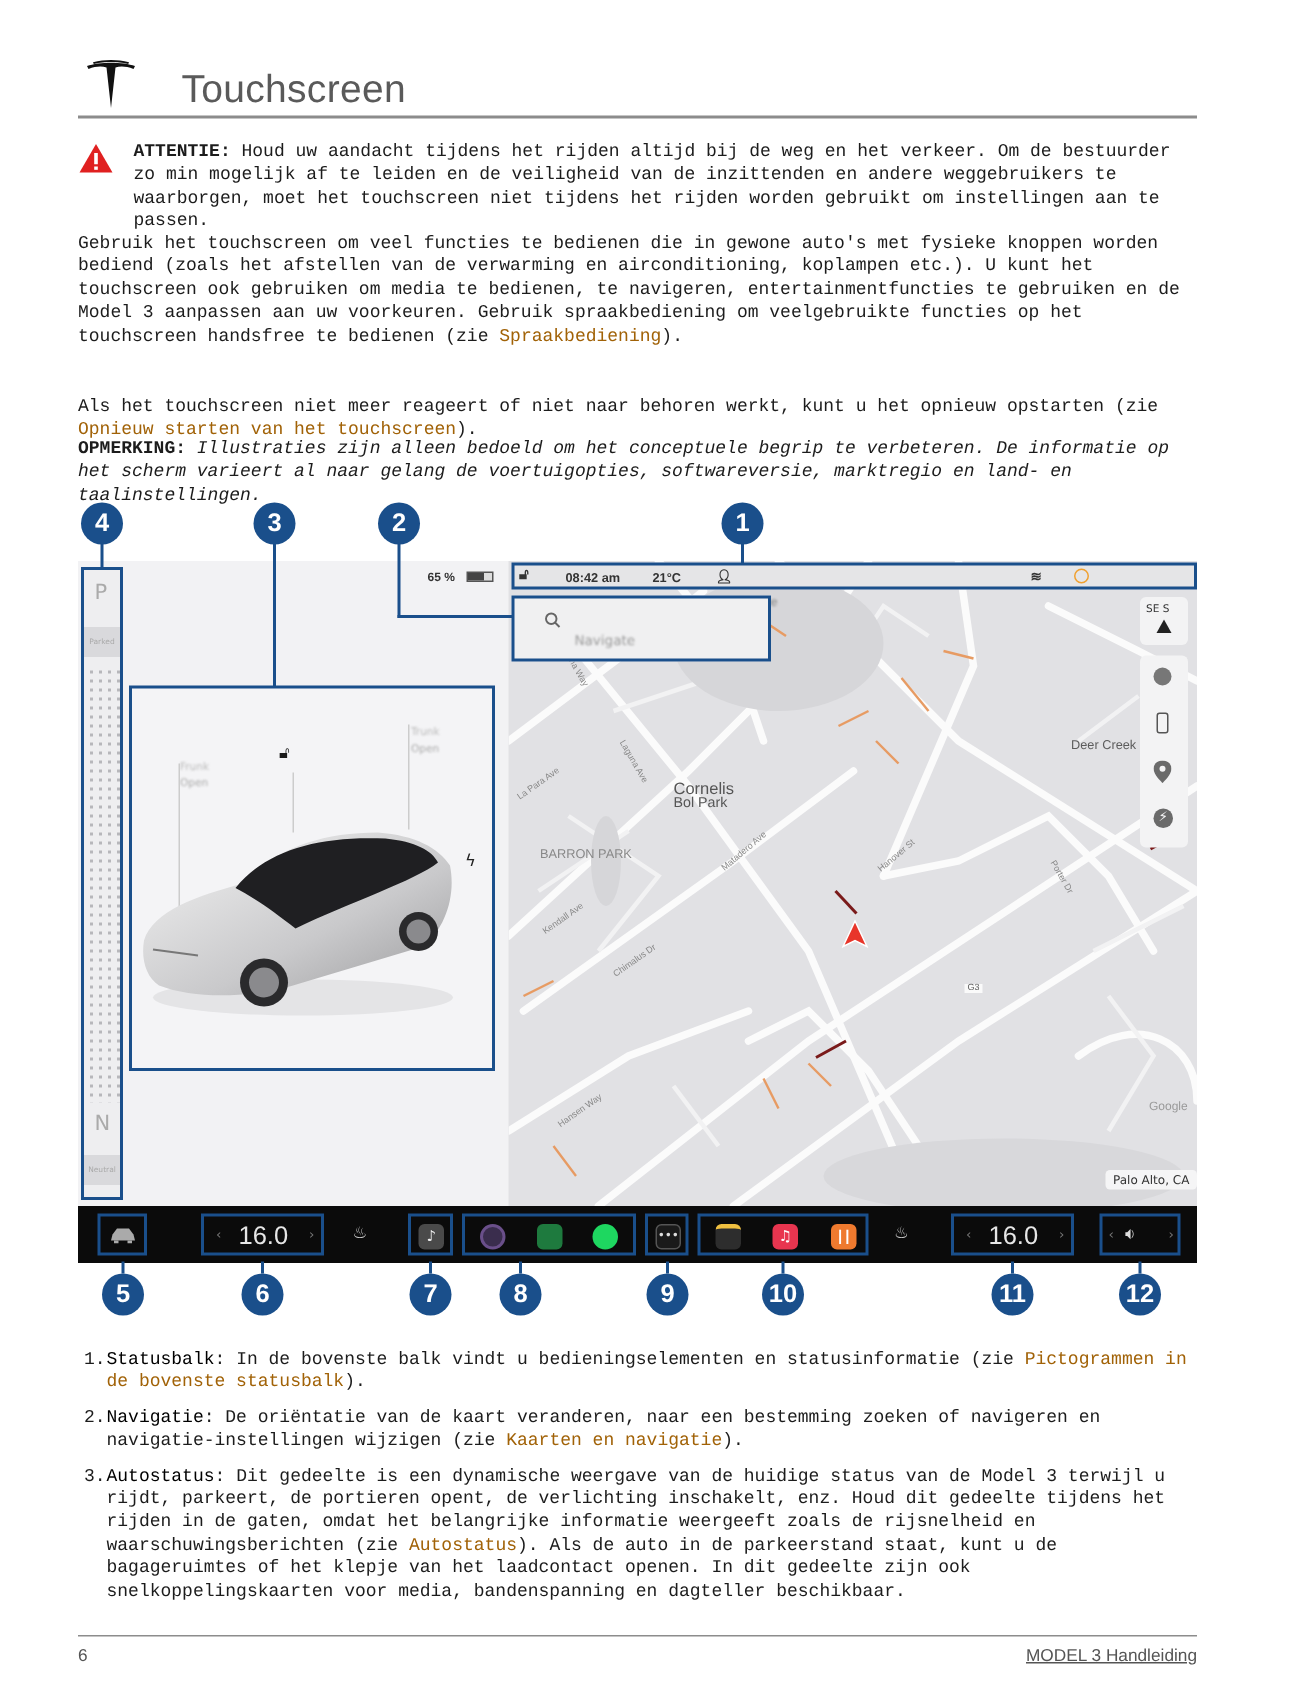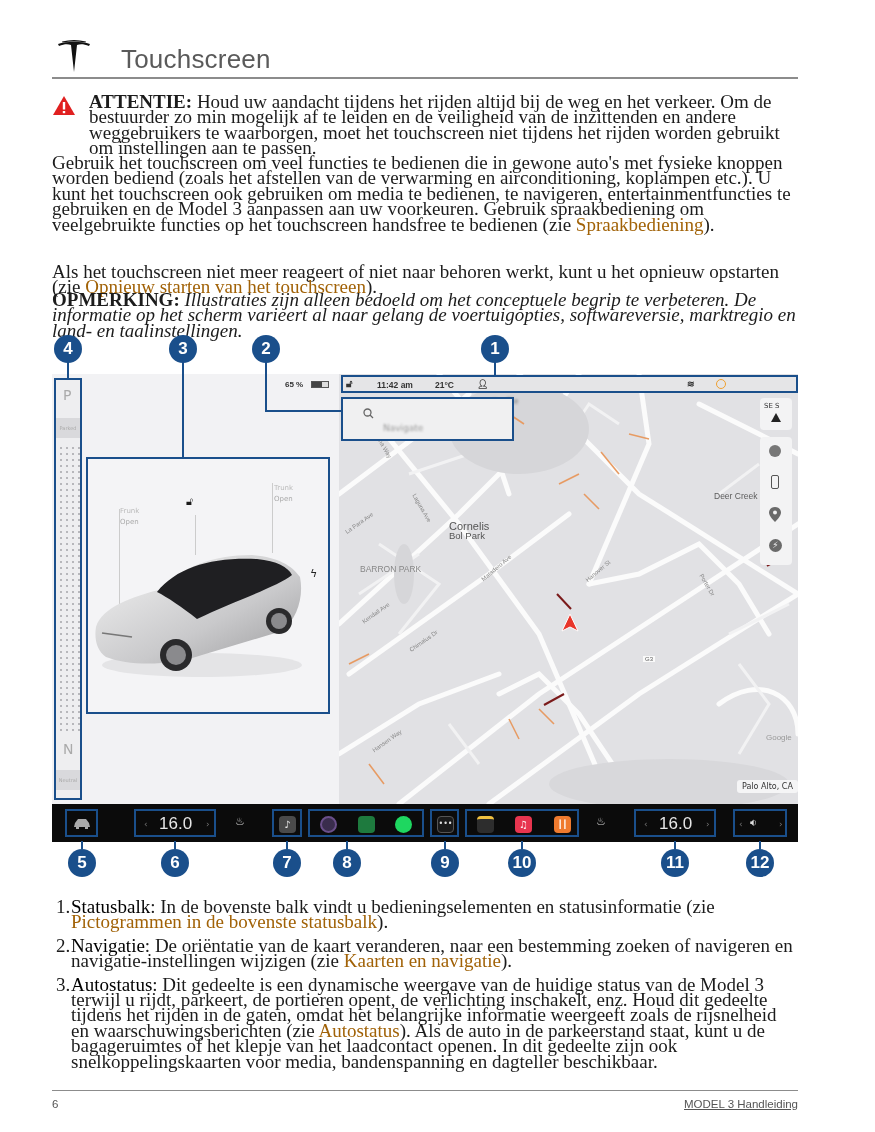--- a/index.html
+++ b/index.html
@@ -2,21 +2,21 @@
 <html><head>
 <meta charset="utf-8">
 <style>
   html, body { margin: 0; padding: 0; background: #ffffff; }
   body { width: 875px; height: 1132px; position: relative; overflow: hidden;
          font-family: "DejaVu Sans", sans-serif; color: #1a1a1a; }
   .abs { position: absolute; }
   .logo { left: 56px; top: 40px; width: 36px; height: 34px; }
   .title { left: 121px; top: 44px; font-size: 26px; color: #5a5a5a; font-family: "Liberation Sans", sans-serif; letter-spacing: 0.2px; }
   .rule-top { left: 52px; top: 77px; width: 746px; height: 2px; background: #8c8c8c; }
-  .text { font-size: 19px; line-height: 15.4px; color: #1c1c1c; font-family: Liberation Serif, serif; }
+  .text { font-size: 12px; line-height: 15.4px; color: #1c1c1c; font-family: Liberation Mono, monospace; }
   .text b { font-weight: bold; }
   .link { color: #a16207; }
   .warn-icon { left: 52px; top: 95px; width: 24px; height: 21px; }
   .p-warn { left: 89px; top: 94px; width: 708px; }
   .p1 { left: 52px; top: 155px; width: 746px; }
   .p2 { left: 52px; top: 264px; width: 746px; }
   .p3 { left: 52px; top: 292px; width: 746px; }
   .p3 i { font-style: italic; }
 
   
@@ -159,21 +159,21 @@
   <div style="position:absolute;left:11px;top:38px;width:8px;height:14px;border:1.5px solid #555;border-radius:2px;box-sizing:border-box;"></div>
   <svg style="position:absolute;left:9px;top:70px;width:12px;height:15px;" viewBox="0 0 12 15">
       <path d="M6 0 C2.5 0 0 2.5 0 5.5 C0 9.5 6 15 6 15 C6 15 12 9.5 12 5.5 C12 2.5 9.5 0 6 0 Z" fill="#6a6a6a"></path>
       <circle cx="6" cy="5.5" r="2" fill="#f3f3f4"></circle>
     </svg>
   <div style="position:absolute;left:9px;top:102px;width:13px;height:13px;border-radius:50%;background:#6a6a6a;color:#f3f3f4;font-size:9px;text-align:center;line-height:13px;">⚡</div>
 </div>
 
 <div class="abs statusbar hl"></div>
 <div class="abs sb-text" style="left:346px;top:378px;font-size:10px;">🔓︎</div>
-<div class="abs sb-text" style="left:377px;top:380px;">11:42 am</div>
+<div class="abs sb-text" style="left:377px;top:380px;">08:42 am</div>
 <div class="abs sb-text" style="left:435px;top:380px;">21°C</div>
 <div class="abs sb-text" style="left:477px;top:379px;font-size:9px;">👤︎</div>
 <div class="abs sb-text blur" style="left:492px;top:380px;">Profile</div>
 <div class="abs sb-text" style="left:687px;top:379px;font-size:9px;">≋</div>
 <div class="abs" style="left:716px;top:379px;width:8px;height:8px;border:1.5px solid #f0a030;border-radius:50%;"></div>
 <div class="abs sb-text" style="left:285px;top:380px;font-size:8px;">65 %</div>
 <div class="abs" style="left:311px;top:381px;width:18px;height:7px;border:1px solid #555;box-sizing:border-box;background:linear-gradient(to right,#444 65%,#ddd 65%);"></div>
 
 <div class="abs nav-box hl">
   <svg style="position:absolute;left:20px;top:9px;width:11px;height:11px;" viewBox="0 0 11 11">

